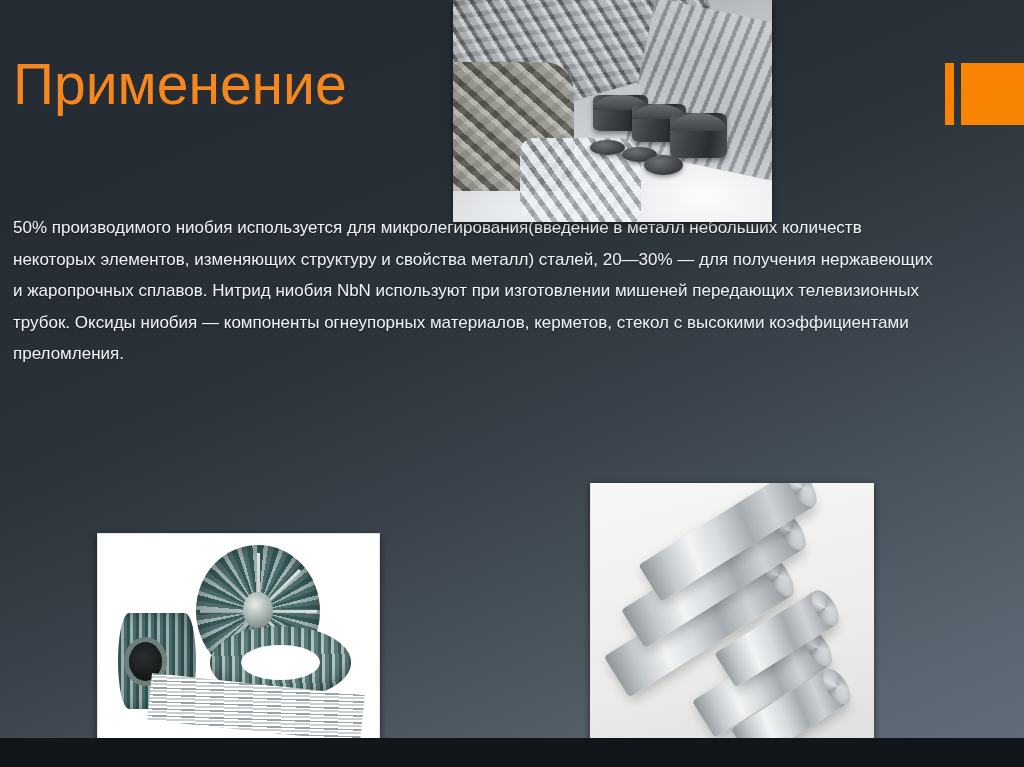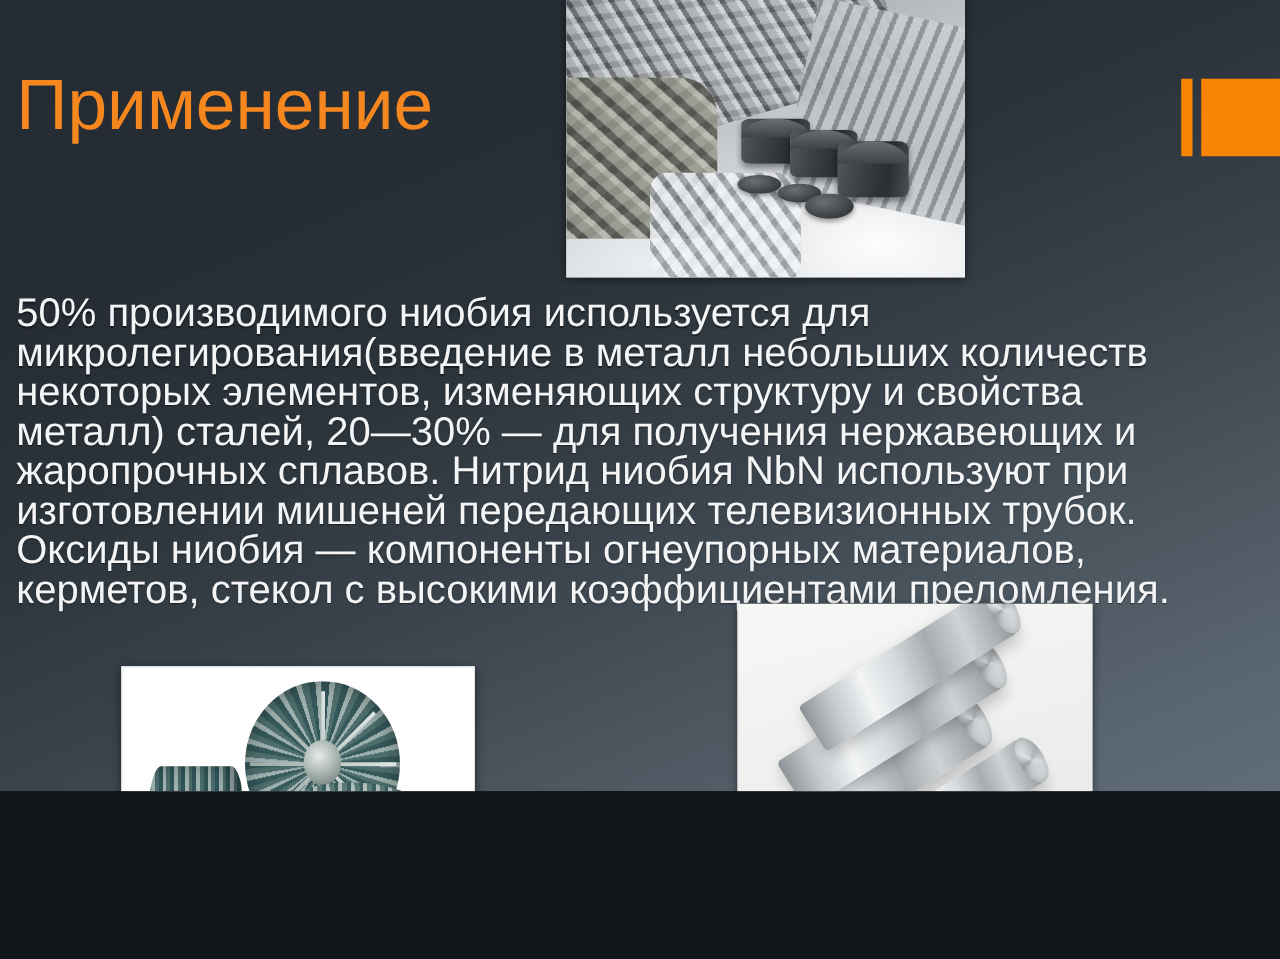--- a/index.html
+++ b/index.html
@@ -3,21 +3,21 @@
 <meta charset="utf-8">
 <style>
   html, body {
     margin: 0;
     padding: 0;
     background: #11161a;
   }
   #slide {
     position: relative;
     width: 1024px;
-    height: 633px;
+    height: 738px;
     overflow: hidden;
     font-family: "Liberation Sans", sans-serif;
     background: linear-gradient(157deg,
         #242b32 0%,
         #262d34 26%,
         #2c343b 42%,
         #39424a 58%,
         #4a545d 74%,
         #596570 90%,
         #606c77 100%);
@@ -58,23 +58,23 @@
     top: 0;
     width: 63px;
     height: 62px;
     background: #f98404;
   }
 
   
   #body-text {
     position: absolute;
     left: 13px;
-    top: 235px;
+    top: 212px;
     width: 930px;
-    font-size: 32px;
+    font-size: 17px;
     line-height: 31.5px;
     color: #f2f4f6;
     text-shadow: 0 1px 1px rgba(0,0,0,0.45);
     white-space: pre-line;
   }
 
   
   .picture {
     position: absolute;
     overflow: hidden;

